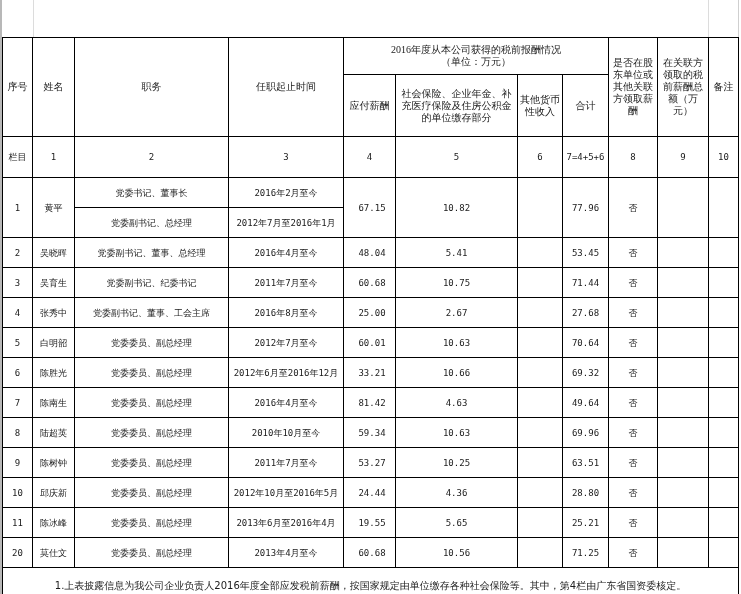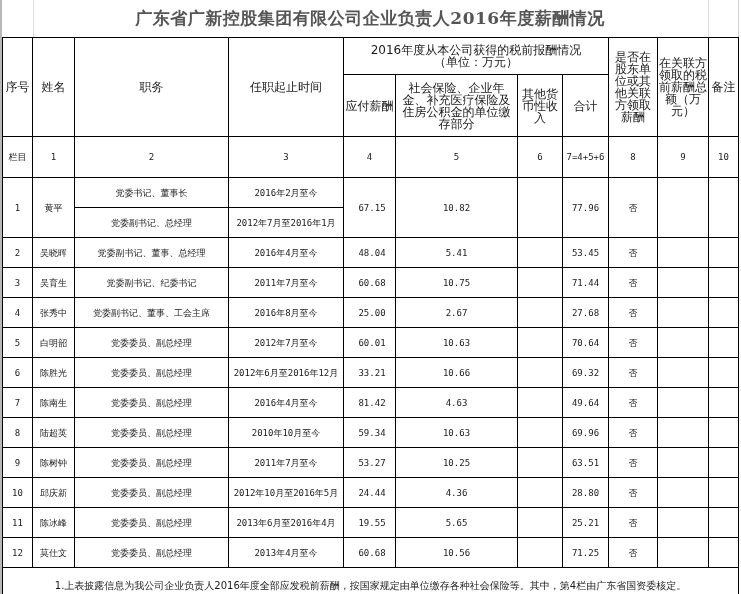--- a/index.html
+++ b/index.html
@@ -20,39 +20,38 @@
   }
   table.grid {
     position: absolute; left: 2px; top: 37px;
     border-collapse: collapse; table-layout: fixed;
     font-size: 9px;
   }
   table.grid td {
     border: 1px solid #000000; text-align: center; vertical-align: middle;
     padding: 0 1px; line-height: 12px; overflow: hidden;
   }
-  .hdr td { font-size: 12px; }
+  .hdr td { font-size: 10px; font-family: Liberation Serif, serif; }
   .num { font-family: "DejaVu Sans Mono", "Liberation Mono", monospace; font-size: 9px; }
   .num-left { text-align: right; padding-left: 6px !important; }
   .footnote-row td {
     border-left: none; border-right: none; border-bottom: none;
     text-align: left; vertical-align: top; padding: 12px 3px 0 3px; font-size: 10px;
   }
   .wrap { white-space: normal; }
 </style>
 </head>
 <body>
 
 <div class="left-edge"></div>
 <div class="right-edge"></div>
 
 <div class="title-area">
   <div class="title-divider"></div>
   <div class="title-divider r"></div>
-  <div class="title">广东省广新控股集团有限公司企业负责人2016年度薪酬情况</div>
 </div>
 
 <table class="grid">
   <colgroup>
     <col style="width:30px">
     <col style="width:42px">
     <col style="width:154px">
     <col style="width:115px">
     <col style="width:52px">
     <col style="width:122px">
@@ -250,21 +249,21 @@
     <td class="num num-left">19.55</td>
     <td class="num">5.65</td>
     <td></td>
     <td class="num">25.21</td>
     <td>否</td>
     <td></td>
     <td></td>
   </tr>
 
   <tr style="height:30px">
-    <td class="num">12</td>
+    <td class="num">20</td>
     <td>莫仕文</td>
     <td>党委委员、副总经理</td>
     <td class="num">2013年4月至今</td>
     <td class="num num-left">60.68</td>
     <td class="num">10.56</td>
     <td></td>
     <td class="num">71.25</td>
     <td>否</td>
     <td></td>
     <td></td>

